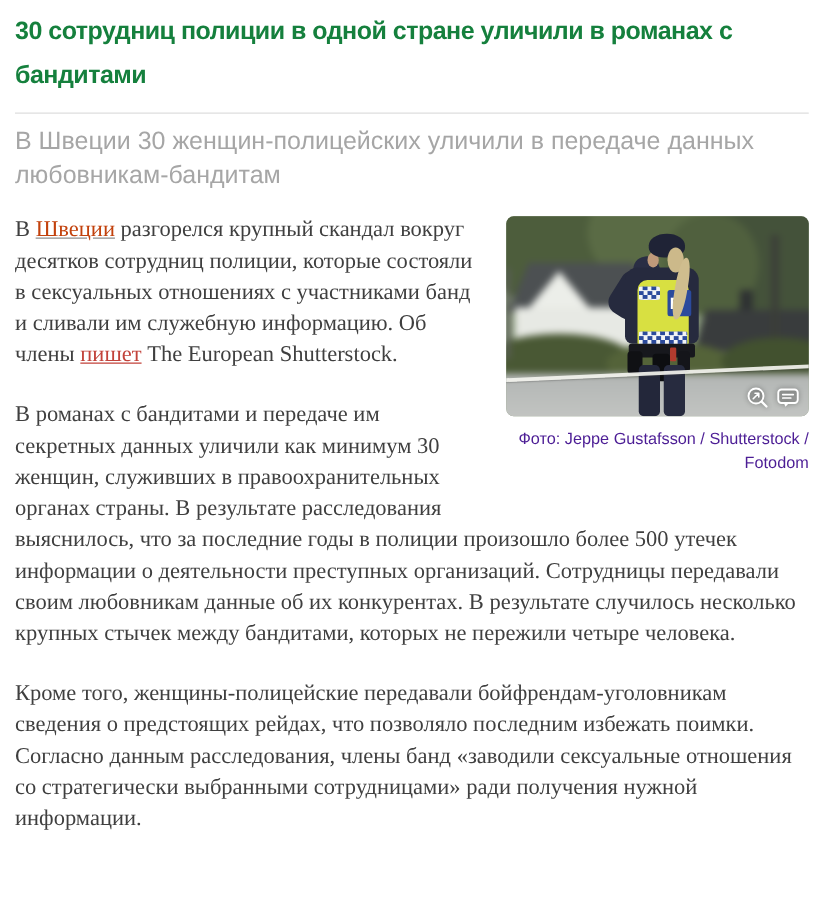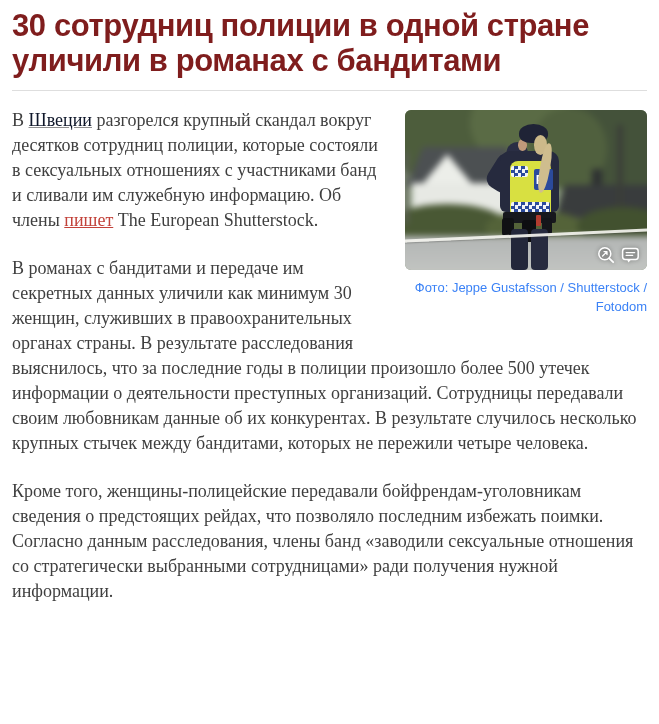--- a/index.html
+++ b/index.html
@@ -6,22 +6,22 @@
   html, body { background: #ffffff; }
   body {
     width: 659px; height: 724px;
     font-family: "Liberation Sans", sans-serif;
     overflow: hidden;
   }
   .page { padding: 8px 12px 0 12px; }
 
   
   h1.title {
-    font-size: 31px; line-height: 35px; font-weight: 700;
-    color: #7f1d1d; letter-spacing: -0.4px;
+    font-size: 20px; line-height: 35px; font-weight: 700;
+    color: #15803d; letter-spacing: -0.4px;
   }
   hr.divider { border: none; border-top: 1px solid #dedede; margin-top: 12px; }
   .subtitle {
     margin-top: 9px; font-size: 20px; line-height: 27px;
     color: #a6a6a6; font-weight: 400;
   }
   .author-row { margin-top: 15px; display: flex; align-items: center; cursor: pointer; }
   .avatar {
     width: 36px; height: 36px; border-radius: 50%;
     background: radial-gradient(circle at 40% 38%, #6a5a4b 0%, #33291f 30%, #121110 60%, #000 100%);
@@ -29,21 +29,21 @@
   }
   .author-name { margin-left: 11px; font-size: 14px; color: #9c9c9c; }
 
   
   .body {
     margin-top: 17px;
     font-family: "Liberation Serif", "DejaVu Serif", serif;
     font-size: 18px; line-height: 25px; color: #3f3f3f;
   }
   .body p { margin: 0 0 23px 0; }
-  a.link-dark { color: #0f172a; text-decoration: underline; text-decoration-color: #8f8f8f; cursor: pointer; font-family: Liberation Serif, serif; }
+  a.link-dark { color: #c2410c; text-decoration: underline; text-decoration-color: #8f8f8f; cursor: pointer; font-family: Liberation Serif, serif; }
   a.link-red  { color: #c2423a; text-decoration: underline; cursor: pointer; }
 
   
   figure.photo-figure { float: right; width: 242px; margin: 2px 0 40px 18px; }
   .photo {
     position: relative; width: 242px; height: 160px;
     border-radius: 6px; overflow: hidden; cursor: pointer;
     background: #8a9a7d;
   }
   .photo .bg { position: absolute; inset: -6px; filter: blur(3px); }
@@ -109,32 +109,33 @@
   .red-tool { position: absolute; left: 55%; top: 62%; width: 6%; height: 8%; background: #b23b2e; border-radius: 1px; }
   .off-leg-l { position: absolute; left: 24%; top: 72%; width: 21%; height: 28%; background: #23273a; border-radius: 4px; }
   .off-leg-r { position: absolute; left: 49%; top: 72%; width: 21%; height: 28%; background: #272b3f; border-radius: 4px; }
 
   .photo-icons { position: absolute; right: 7px; bottom: 6px; display: flex; gap: 6px; z-index: 5; }
   .photo-icons svg { filter: drop-shadow(0 0 2px rgba(0,0,0,0.4)); cursor: pointer; }
 
   figcaption.caption {
     margin-top: 8px; text-align: right;
     font-family: "Liberation Sans", sans-serif;
-    font-size: 13px; line-height: 19px; color: #3b82f6;
+    font-size: 13px; line-height: 19px; color: #4c1d95;
   }
 </style>
 </head>
 <body>
 
 <div class="page">
 
   <h1 class="title">30 сотрудниц полиции в одной стране уличили в романах с бандитами</h1>
 
   <hr class="divider">
 
+  <div class="subtitle">В Швеции 30 женщин-полицейских уличили в передаче данных любовникам-бандитам</div>
 
 
   <div class="body">
 
     <figure class="photo-figure">
       <div class="photo">
         <div class="bg">
           <div class="blob tree1"></div>
           <div class="blob tree2"></div>
           <div class="blob tree3"></div>

